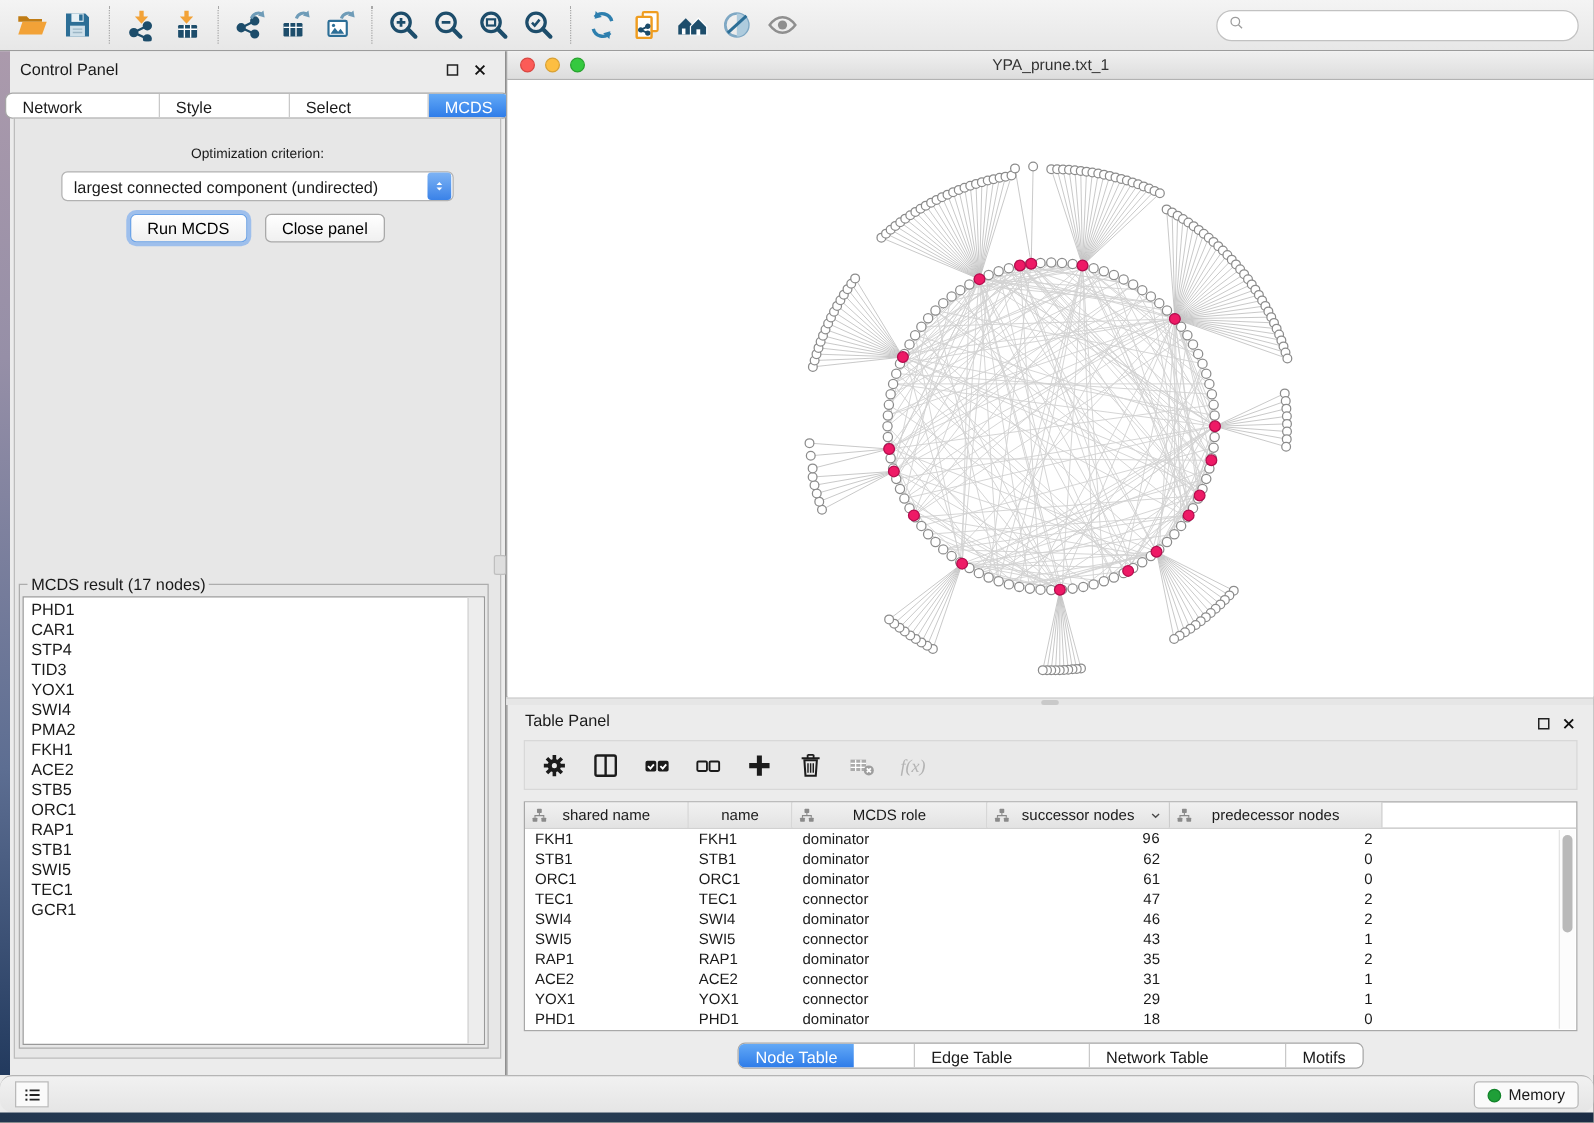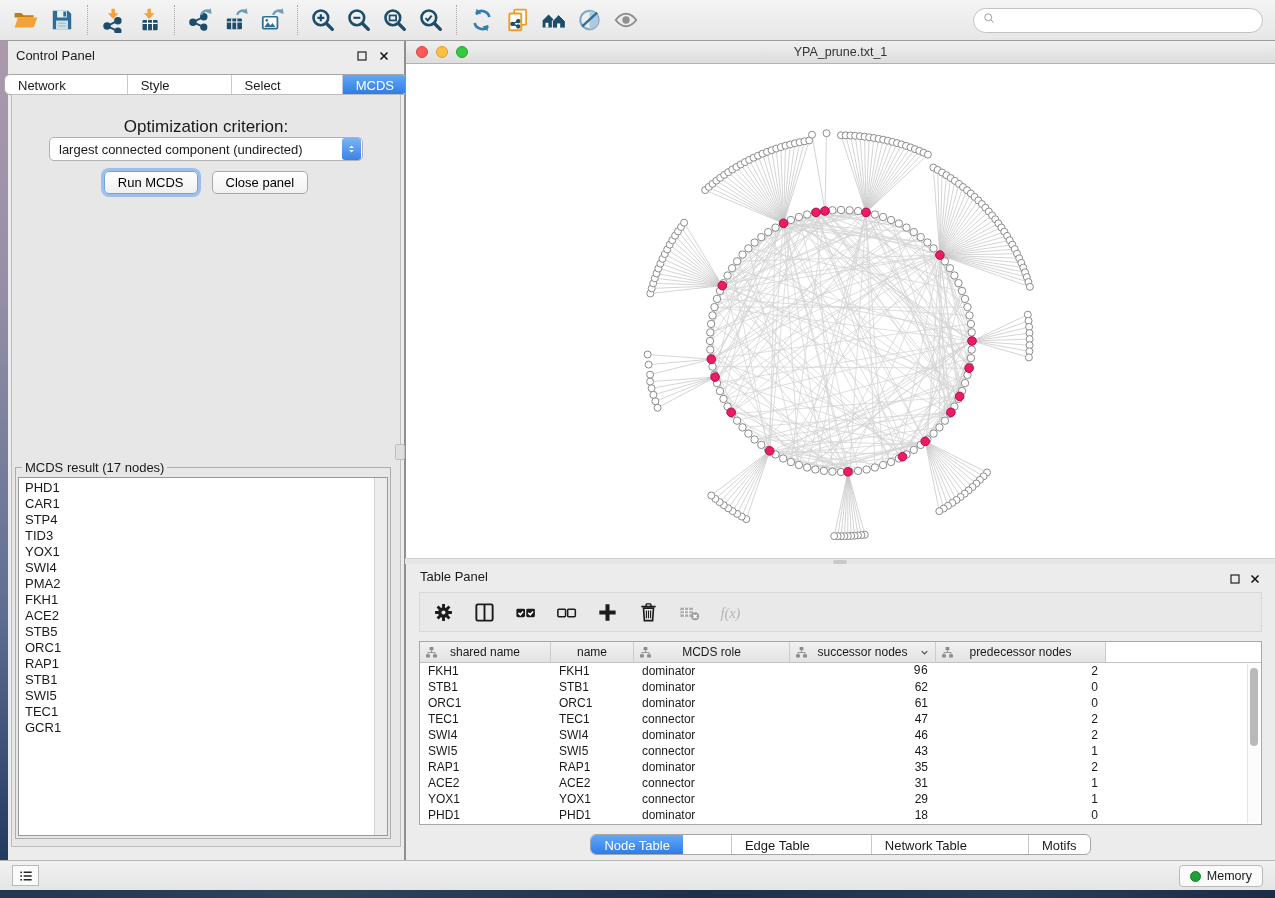--- a/index.html
+++ b/index.html
@@ -33,21 +33,21 @@
   .close-btn{position:absolute;top:9px;width:12px;height:12px;}
   .cp-float{right:36px;} .cp-close{right:14px;}
 
   .seg{display:inline-flex;border:1px solid #a6a6a6;border-radius:6px;overflow:hidden;background:#fff;height:21px;gap:48px;}
   .seg .s{padding:0 13px;font-size:13px;line-height:21px;color:#1a1a1a;border-left:1px solid #c9c9c9;white-space:nowrap;}
   .seg .s:first-child{border-left:none;}
   .seg .s.active{background:linear-gradient(#63a9f6,#2e7ce9);color:#fff;}
   .cp-tabs{position:absolute;top:33px;left:50%;transform:translateX(-50%);}
 
   .cp-pane{position:absolute;left:3px;right:3px;top:53px;bottom:13px;background:#e7e7e7;border:1px solid #bdbdbd;}
-  .opt-label{position:absolute;top:22px;left:0;right:0;text-align:center;font-size:17px;}
+  .opt-label{position:absolute;top:22px;left:0;right:0;text-align:center;font-size:11px;}
   .mac-select{position:absolute;top:42px;left:50%;transform:translateX(-50%);width:314px;height:24px;
               border:1px solid #b2b2b2;border-radius:5px;background:#fff;display:flex;align-items:center;}
   .mac-select .txt{flex:1;padding:0 9px;font-size:13px;white-space:nowrap;overflow:hidden;}
   .mac-select .step{width:19px;height:22px;margin-right:1px;background:linear-gradient(#7db3f4,#3a82e8);
                     border-radius:3px;display:flex;align-items:center;justify-content:center;}
   .mac-select .step svg{width:11px;height:16px;}
   .btn-row{position:absolute;top:76px;left:0;right:0;display:flex;justify-content:center;gap:14px;}
   .mac-btn{height:23px;padding:0 13px;background:linear-gradient(#ffffff,#f0f0f0);border:1px solid #a9a9a9;
            border-radius:5px;font-size:13px;font-family:"Liberation Sans",sans-serif;}
   .mac-btn.focus{box-shadow:0 0 0 3px rgba(110,165,240,.6);border-color:#6da4e8;}
@@ -93,21 +93,21 @@
   .th .chev svg{width:11px;height:11px;}
   .tbl-row{display:flex;height:16px;align-items:center;}
   .td{font-size:12px;white-space:nowrap;overflow:hidden;flex:0 0 auto;padding:0 8px;}
   .td.num{text-align:right;}
   .tbl-lane{position:absolute;top:22px;right:1px;bottom:1px;width:13px;background:#fcfcfc;border-left:1px solid #e4e4e4;}
   .tbl-thumb{position:absolute;top:4px;left:2px;width:8px;height:78px;background:#b9b9b9;border-radius:4px;}
   .t-tabs{position:absolute;left:0;right:0;bottom:5px;display:flex;justify-content:center;}
 
   
   .statusbar{position:absolute;left:0;top:860px;width:1275px;height:30px;
-             background:linear-gradient(#f1f1f1,#e5e5e5);border-top:1px solid #b5b5b5;}
+             background:linear-gradient(#f1f1f1,#e5e5e5);border-top:1px solid #b5b5b5;border-radius:10px;}
   .list-btn{position:absolute;left:12px;top:4px;width:27px;height:21px;background:#fafafa;border:1px solid #b9b9b9;
             display:flex;align-items:center;justify-content:center;}
   .list-btn svg{width:16px;height:16px;}
   .mem-btn{position:absolute;right:12px;top:4px;height:22px;padding:0 10px;background:#fafafa;border:1px solid #b9b9b9;
            border-radius:4px;display:flex;align-items:center;gap:6px;font-size:12.5px;}
   .mem-dot{width:11px;height:11px;border-radius:50%;background:#1f9f38;border:1px solid #12832a;}
 </style>
 </head>
 <body>
 

